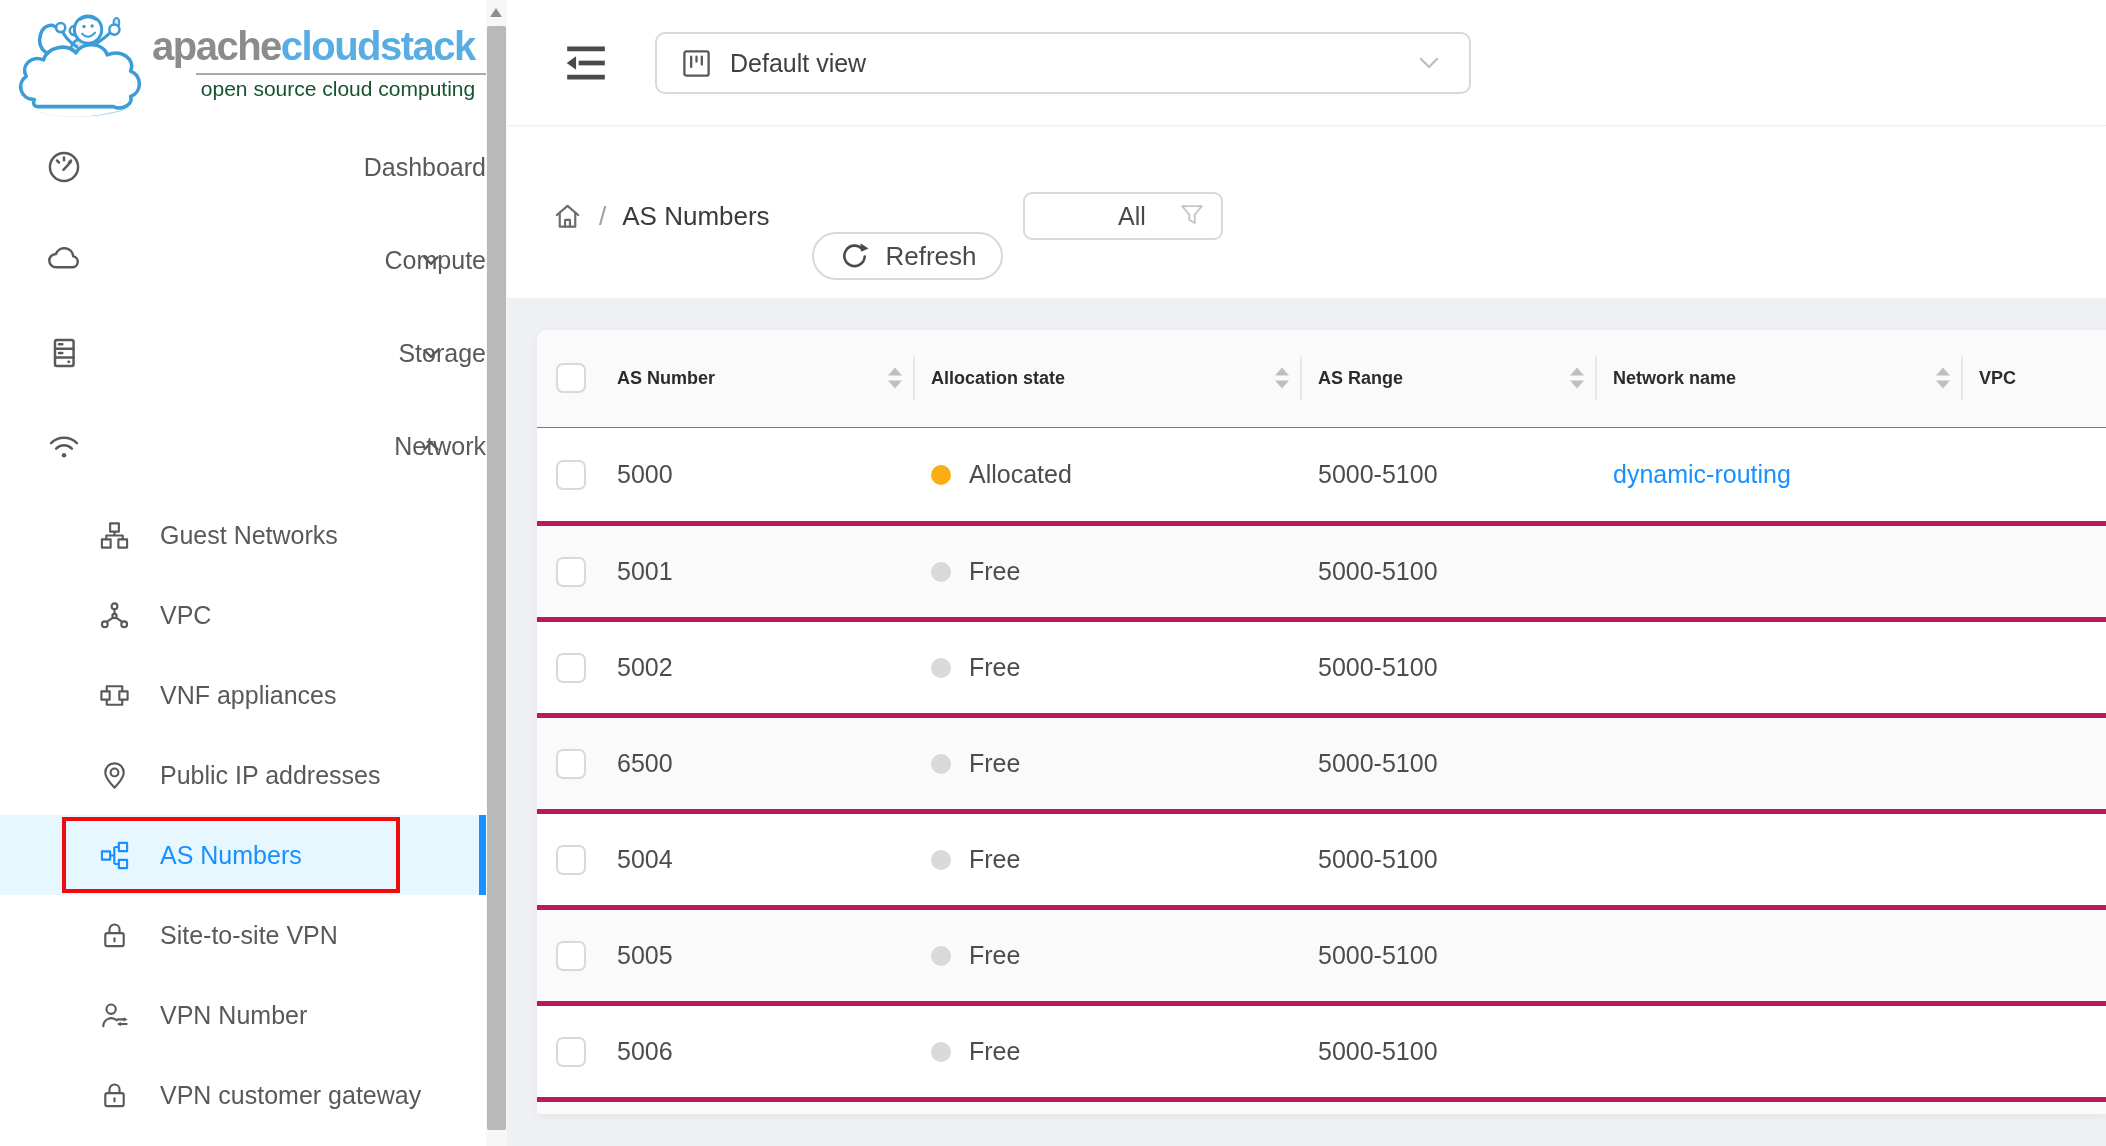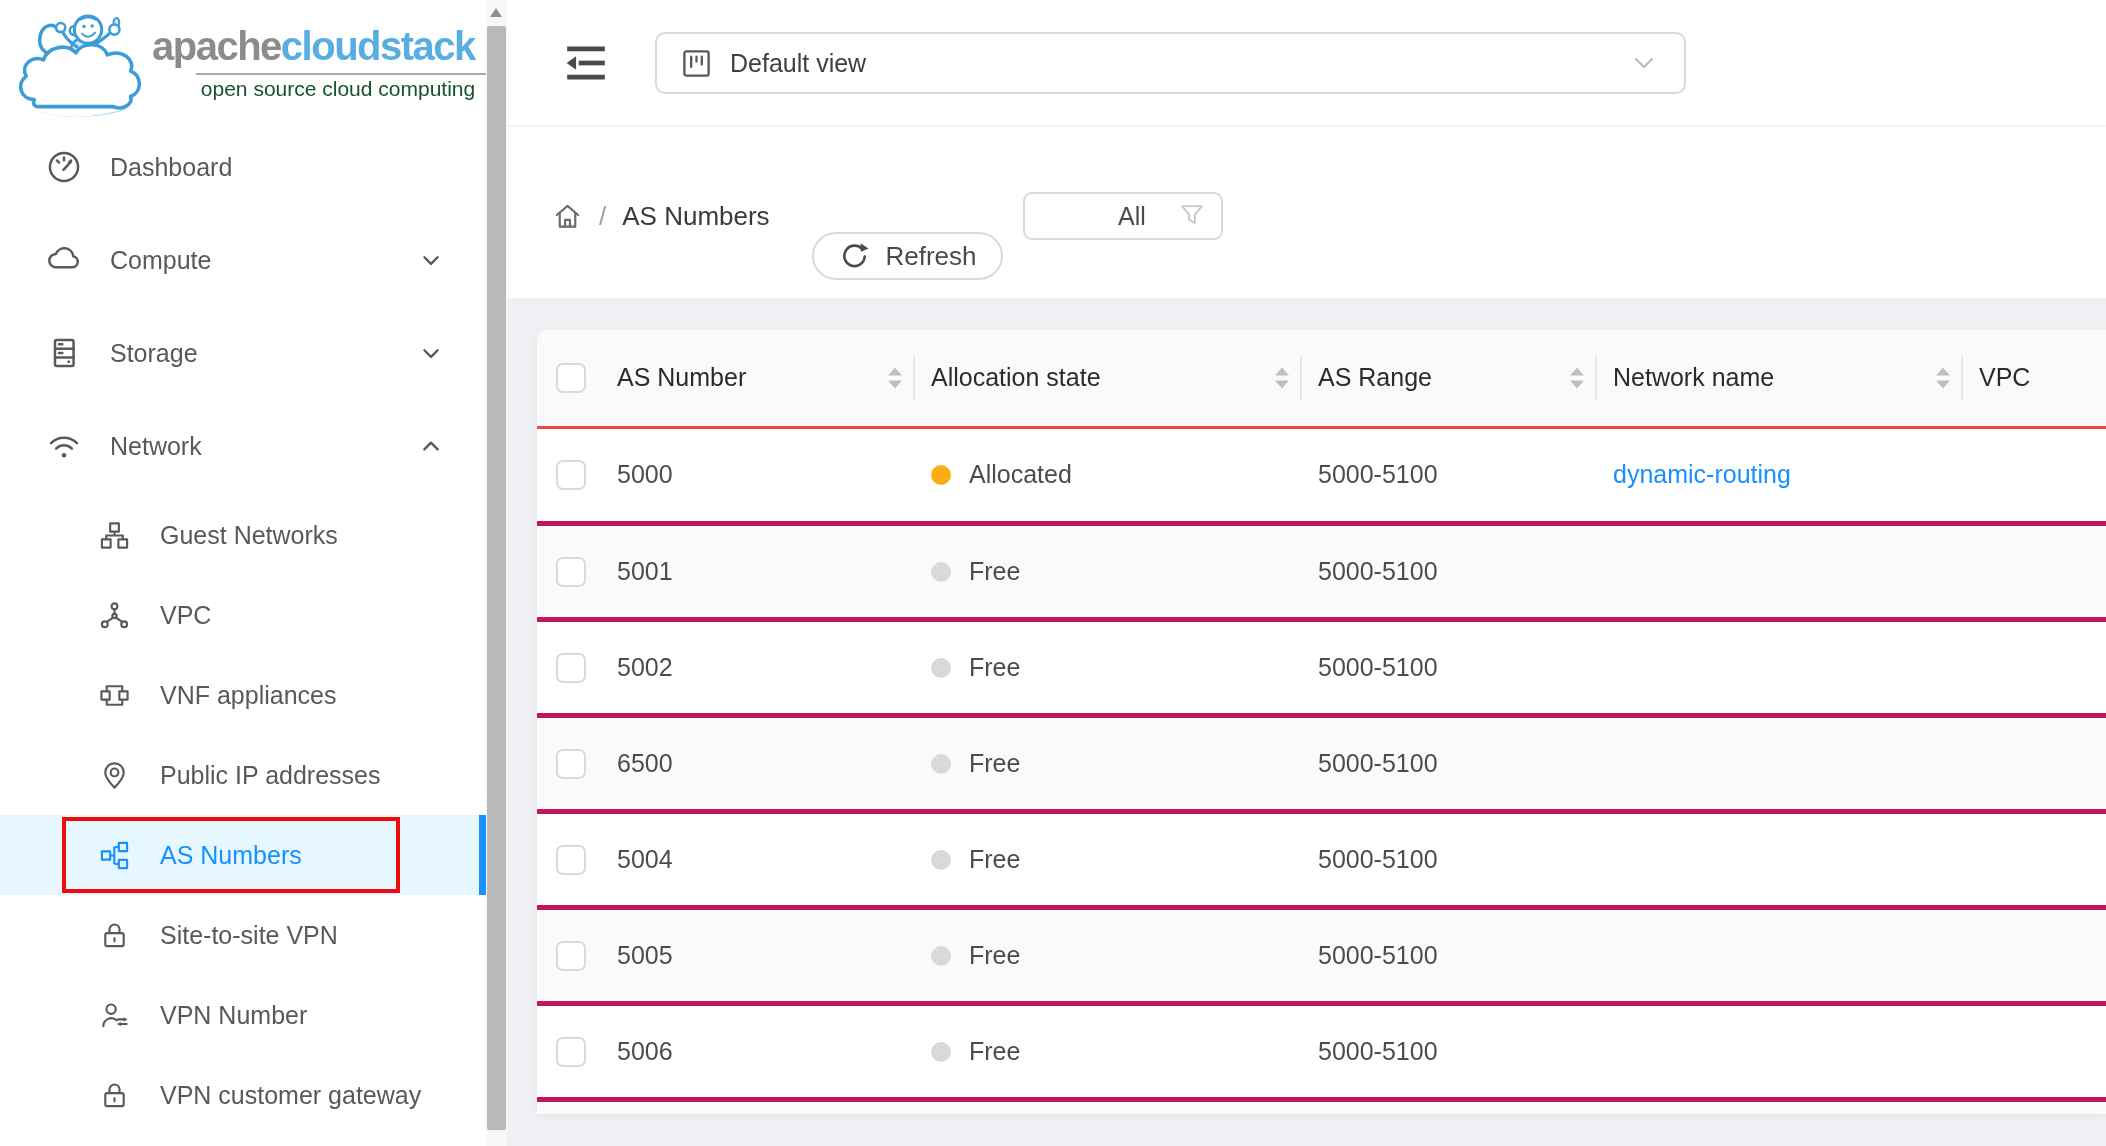--- a/index.html
+++ b/index.html
@@ -8,21 +8,21 @@
 
   
   #sidebar { position:absolute; left:0; top:0; width:486px; height:1146px; background:#fff; z-index:5; }
   #logo { position:absolute; left:0; top:0; width:486px; height:120px; cursor:pointer; }
   #logo-title { position:absolute; left:152px; top:24px; font-size:40px; font-weight:bold; letter-spacing:-1.5px; white-space:nowrap; }
   #logo-title .t-gray { color:#8c8c8c; }
   #logo-title .t-blue { color:#58ade2; }
   #logo-underline { position:absolute; left:196px; top:73px; width:290px; height:2px; background:#a9a9a9; }
   #logo-tagline { position:absolute; left:190px; top:77px; width:296px; text-align:center; font-size:21px; color:#14532d; }
 
-  .nav-item { position:absolute; left:0; width:486px; height:80px; display:flex; align-items:center; cursor:pointer; }
+  .nav-item { position:absolute; left:0; width:486px; height:80px; display:flex; align-items:center; cursor:pointer;justify-content:space-between; }
   .nav-item .nico { margin-left:46px; flex:0 0 auto; }
   .nav-item .nav-label { margin-left:28px; font-size:25px; color:#595959; }
   .nav-item .chev { position:absolute; right:44px; top:50%; transform:translateY(-50%); }
 
   .sub-item { position:absolute; left:0; width:486px; height:80px; display:flex; align-items:center; cursor:pointer; }
   .sub-item .nico { margin-left:99px; flex:0 0 auto; }
   .sub-item .nav-label { margin-left:30px; font-size:25px; color:#595959; }
   .sub-item.selected { background:#e6f7ff; }
   .sub-item.selected .nav-label { color:#1890ff; }
   .sub-item.selected::after { content:""; position:absolute; right:0; top:0; width:7px; height:100%; background:#1890ff; }
@@ -33,21 +33,21 @@
   #side-scrollbar { position:absolute; left:486px; top:0; width:21px; height:1146px; background:#f7f7f7; z-index:6; }
   #scroll-up { position:absolute; left:0; top:0; width:21px; height:24px; }
   #scroll-up::after { content:""; position:absolute; left:4px; top:8px; width:0; height:0;
       border-left:6.5px solid transparent; border-right:6.5px solid transparent; border-bottom:9px solid #8f8f8f; }
   #scroll-thumb { position:absolute; left:1px; top:26px; width:19px; height:1104px; background:#b9b9b9; border-radius:2px; }
 
   
   #topbar { position:absolute; left:507px; top:0; width:1599px; height:126px; background:#fff;
             border-bottom:1px solid #ececec; box-shadow:0 1px 4px rgba(0,0,0,0.03); z-index:4; }
   #menu-fold { position:absolute; left:56px; top:40px; width:46px; height:46px; cursor:pointer; }
-  #view-select { position:absolute; left:148px; top:32px; width:1031px; height:62px; background:#fff;
+  #view-select { position:absolute; left:148px; top:32px; width:816px; height:62px; background:#fff;
                  border:2px solid #d9d9d9; border-radius:10px; display:flex; align-items:center; cursor:pointer; }
   #view-select .sel-icon { margin-left:24px; }
   #view-select .sel-label { margin-left:18px; font-size:25px; color:#404040; }
   #view-select .sel-chev { position:absolute; right:26px; top:50%; transform:translateY(-50%); }
 
   
   #crumb-band { position:absolute; left:507px; top:127px; width:1599px; height:171px; background:#fff; }
   #crumb-row { position:absolute; left:45px; top:64px; height:50px; display:flex; align-items:center; }
   #crumb-sep { font-size:26px; color:#9e9e9e; margin:0 16px 0 16px; }
   #crumb-current { font-size:26px; color:#3a3a3a; }
@@ -58,22 +58,22 @@
   #filter-select { position:absolute; left:516px; top:65px; width:200px; height:48px; background:#fff;
                    border:2px solid #d9d9d9; border-radius:9px; display:flex; align-items:center; cursor:pointer;justify-content:center; }
   #filter-select .sel-label { margin-left:18px; font-size:25px; color:#4a4a4a; }
   #filter-select .funnel { position:absolute; right:14px; top:50%; transform:translateY(-50%); }
 
   
   #content { position:absolute; left:507px; top:298px; width:1599px; height:848px; background:#eef0f3; }
   #table-card { position:absolute; left:30px; top:32px; width:1569px; height:784px; background:#fff;
                 border-top-left-radius:10px; overflow:hidden; box-shadow:0 2px 8px rgba(0,0,0,0.05); }
   table { border-collapse:collapse; table-layout:fixed; width:1569px; }
-  th { height:97px; background:#fafafa; font-size:25px; font-weight:400; color:#2b2b2b; text-align:left;
-       padding:0 0 0 16px; position:relative; border-bottom:3px solid #ef4444; cursor:pointer; }
+  th { height:97px; background:#fafafa; font-size:18px; font-weight:700; color:#2b2b2b; text-align:left;
+       padding:0 0 0 16px; position:relative; border-bottom:1px solid #ef4444; cursor:pointer; }
   th.cb-col { padding:0; text-align:center; cursor:default; }
   th.col-asnum { padding-left:12px; }
   th.has-sep::after { content:""; position:absolute; right:0; top:50%; transform:translateY(-50%);
                       width:2px; height:44px; background:rgba(0,0,0,0.07); }
   td { height:96px; font-size:25px; color:#4c4c4c; padding:0 0 0 16px; border-bottom:5px solid #be185d; background:#fff; }
   td.cb-col { padding:0; text-align:center; }
   td.col-asnum { padding-left:12px; }
   tbody tr:nth-child(even) td { background:#fafafa; }
 
   .checkbox { display:inline-block; width:30px; height:30px; border:2px solid #d9d9d9; border-radius:7px;

